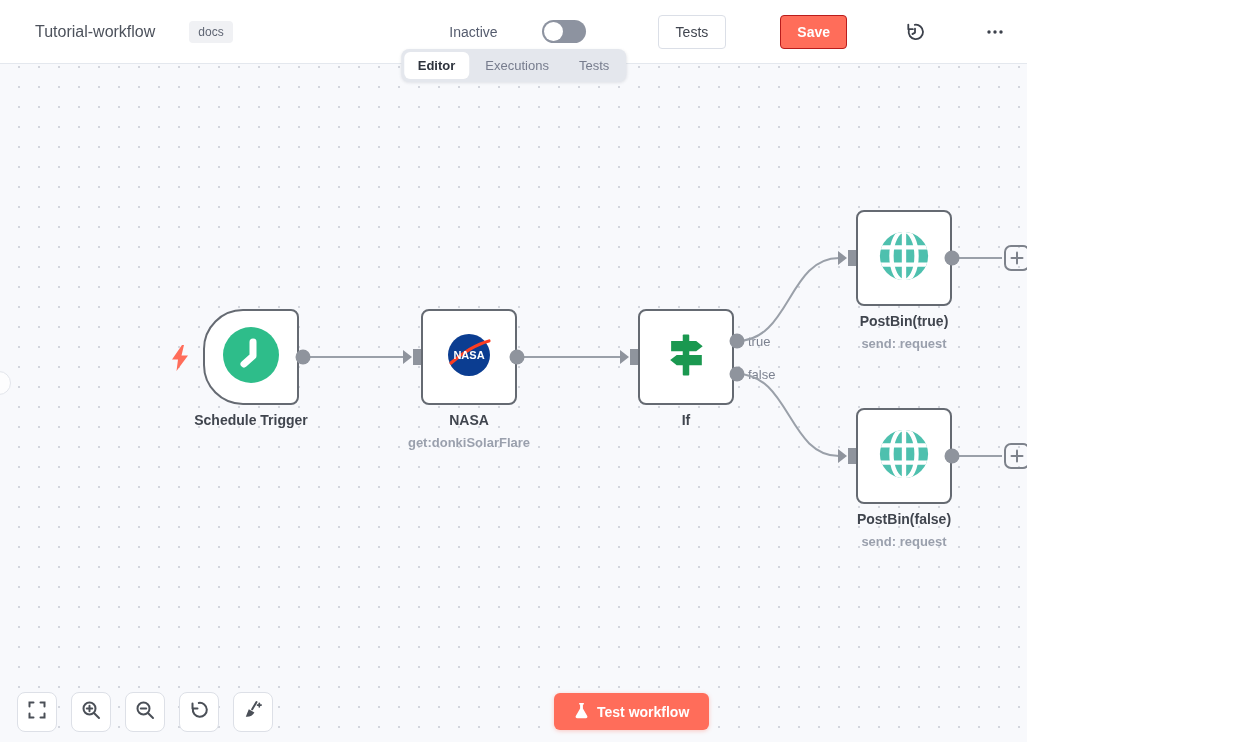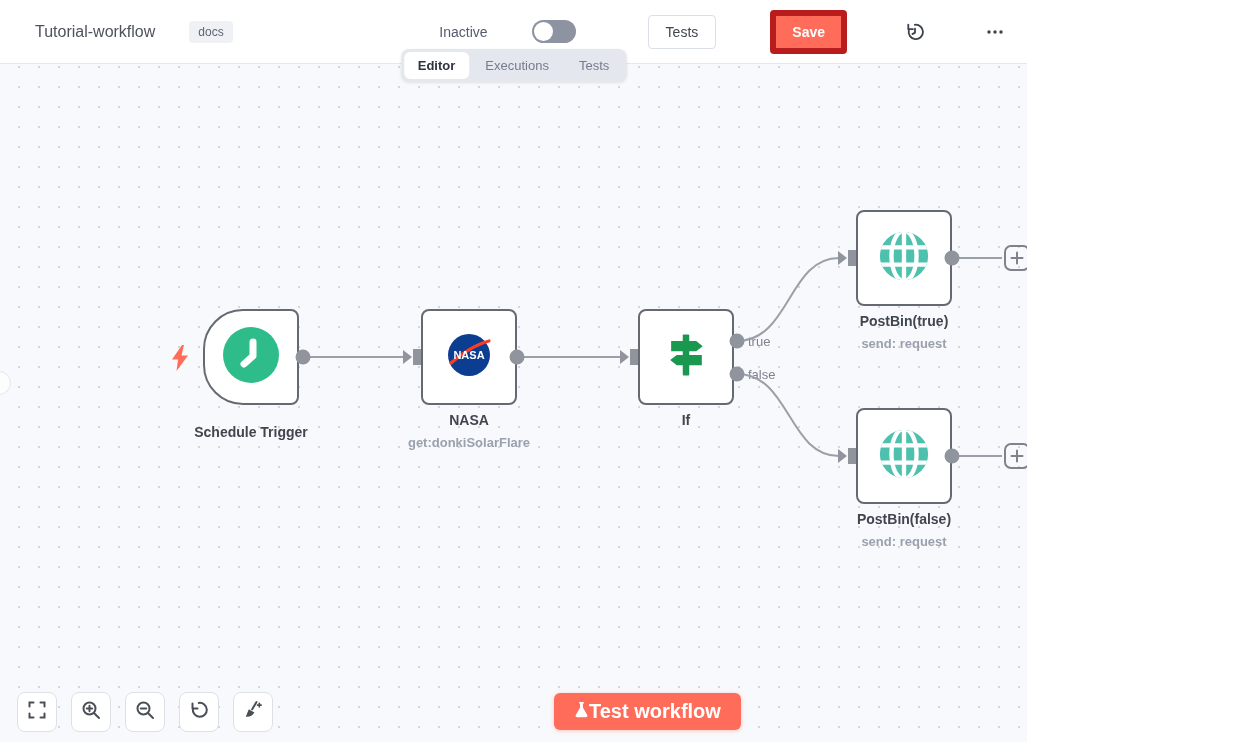--- a/index.html
+++ b/index.html
@@ -13,21 +13,21 @@
   .topbar-left { display:flex; align-items:center; }
   .wf-title { font-size:16px; color:#4d525c; }
   .wf-tag { margin-left:34px; background:#f0f1f4; color:#5f6573; font-size:12px;
             padding:4px 9px; border-radius:4px; }
   .topbar-right { display:flex; align-items:center;gap:34px; }
   .status-label { font-size:14px; color:#555c6e; margin-right:10px; }
   .toggle { width:44px; height:23px; background:#8d93a0; border-radius:12px; position:relative; cursor:pointer; }
   .toggle .knob { position:absolute; left:2px; top:2px; width:19px; height:19px; background:#fff; border-radius:50%; }
   .btn { font-size:14px; border-radius:4px; cursor:pointer; font-family:inherit; }
   .btn-share { margin-left:38px; background:#fff; border:1px solid #dbdfe7; color:#40454f; padding:8px 17px; }
-  .btn-save { margin-left:20px; background:#ff6d5a; border:6px solid #b91c1c; color:#fff; padding:8px 16px; font-weight:600; }
+  .btn-save { margin-left:20px; background:#ff6d5a; border:1px solid #b91c1c; color:#fff; padding:8px 16px; font-weight:600; }
   .hicon { margin-left:22px; width:24px; height:24px; display:flex; align-items:center; justify-content:center; cursor:pointer; }
 
   
   .tabbar { position:absolute; top:49px; left:50%; transform:translateX(-50%);
             background:#e4e7ed; border-radius:8px; padding:3px; display:flex; gap:2px;
             z-index:20; box-shadow:0 1px 3px rgba(60,65,80,.12); }
   .tab { font-size:13px; color:#767c8d; padding:6px 14px; border-radius:6px; cursor:pointer; white-space:nowrap; }
   .tab.active { background:#fff; color:#2f343e; font-weight:700; }
 
   
@@ -54,22 +54,22 @@
   .sq-btn { background:#fff; border:1px solid #dde0e7; border-radius:8px; display:flex;
             align-items:center; justify-content:center; cursor:pointer; }
   .add-node-btn { position:absolute; top:20px; left:1211px; width:35px; height:35px; z-index:4; }
   .panel-toggle { position:absolute; left:-13px; top:307px; width:24px; height:24px; border-radius:50%;
                   background:#fdfdfe; border:1px solid #e3e6ec; z-index:4; cursor:pointer; }
 
   .toolbar { position:absolute; left:17px; bottom:10px; display:flex; gap:14px; z-index:4; }
   .toolbar .sq-btn { width:40px; height:40px; }
 
   .test-btn { position:absolute; left:554px; bottom:12px; height:37px; background:#ff6d5a; border:none;
-              border-radius:6px; color:#fff; font-weight:700; font-size:20px; display:flex;
-              align-items:center; padding:0 20px; cursor:pointer; z-index:4;
+              border-radius:6px; color:#fff; font-weight:700; font-size:14px; display:flex;
+              align-items:center; gap:8px; padding:0 20px; cursor:pointer; z-index:4;
               font-family:inherit; box-shadow:0 1px 4px rgba(255,109,90,.35);margin-top:40px; }
   .ai-btn { position:absolute; left:1208px; bottom:10px; width:40px; height:40px; z-index:4; }
 </style>
 </head>
 <body>
 
 <div class="app">
 
   <header class="topbar">
     <div class="topbar-left">
@@ -142,21 +142,21 @@
     </span>
 
     <div class="node trigger" style="left:203px; top:245px;">
       <span>
         <svg width="56" height="56" viewBox="0 0 56 56">
           <circle cx="28" cy="28" r="28" fill="#2ebd8a"></circle>
           <path d="M30 15 V29 L21 37" stroke="#fff" stroke-width="7" stroke-linecap="round" stroke-linejoin="round" fill="none"></path>
         </svg>
       </span>
     </div>
-    <div class="node-label" style="left:141px; top:360px;">Schedule Trigger</div>
+    <div class="node-label" style="left:141px; top:348px;">Schedule Trigger</div>
 
     <div class="node" style="left:421px; top:245px;">
       <span>
         <svg width="46" height="46" viewBox="0 0 46 46">
           <circle cx="23" cy="23" r="21" fill="#0b3d91"></circle>
           <path d="M5 31 C 16 21, 31 12, 43 9" stroke="#fc3d21" stroke-width="3.2" fill="none" stroke-linecap="round"></path>
           <text x="23" y="27" text-anchor="middle" fill="#fff" font-size="11" font-weight="bold" font-family="Liberation Sans, sans-serif">NASA</text>
         </svg>
       </span>
     </div>

